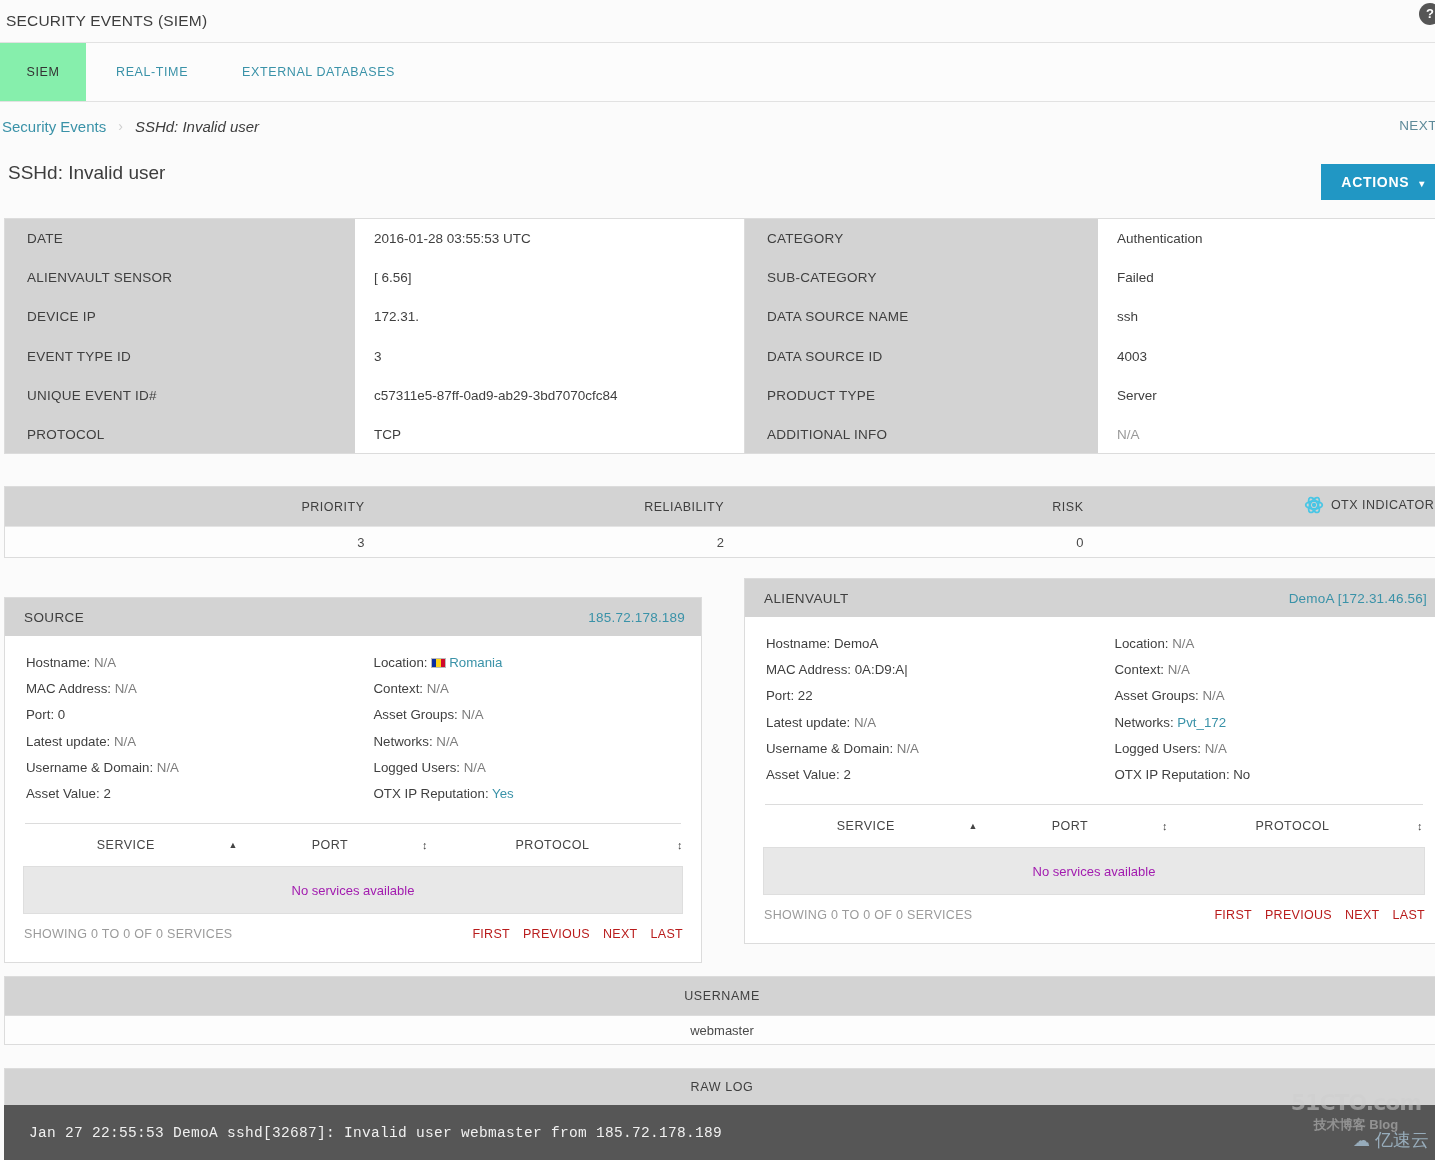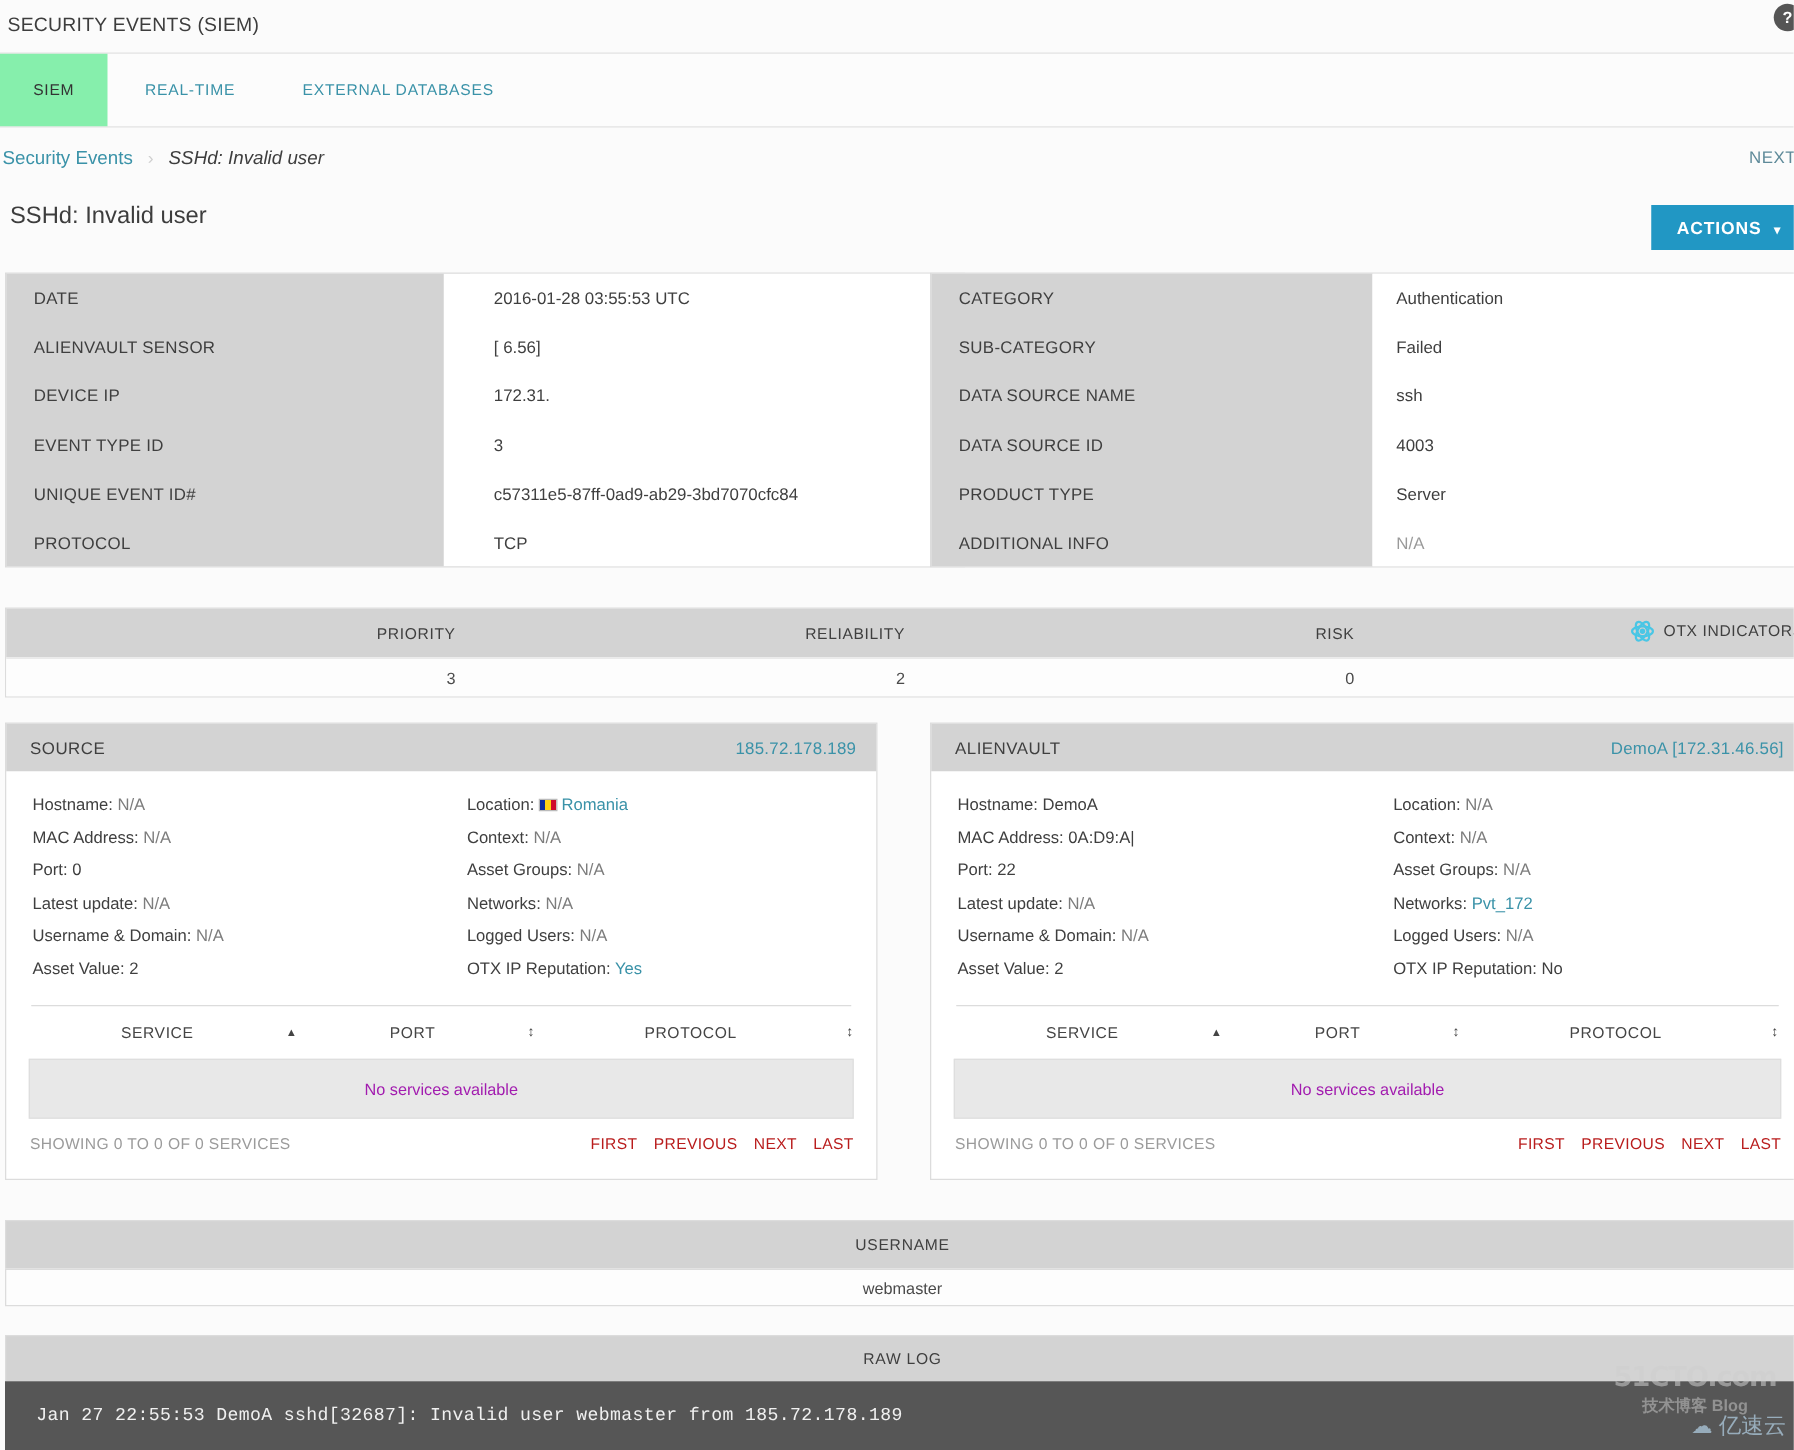--- a/index.html
+++ b/index.html
@@ -64,21 +64,21 @@
     padding:10px 22px 10px 20px; border:none; cursor:pointer; font-weight:bold;
   }
   .caret-down { display:inline-block; margin-left:10px; font-size:10px; }
 
   
   .detail-wrap { position:absolute; left:0; top:218px; width:1435px; }
   .detail-card {
     position:absolute; top:0; background:#fff;
     border:1px solid #dcdcdc; height:236px; display:flex;
   }
-  .detail-left  { left:4px;  width:768px;gap:21px; }
+  .detail-left  { left:4px;  width:768px; }
   .detail-right { left:744px; width:700px; }
   .dt-labels {
     background:#d3d3d3; width:50%; padding:0; flex:none;
   }
   .detail-left .dt-labels { width:350px; }
   .detail-right .dt-labels { width:353px; }
   .dt-values { background:#fff; flex:1; }
   .dt-row {
     height:39.2px; display:flex; align-items:center;
     font-size:13.5px; color:#4a4a4a;
@@ -104,21 +104,21 @@
   }
   .metrics-body .metric-col { font-size:13px; color:#4a4a4a; letter-spacing:0; }
   .metric-col.link { color:#3a92a8; cursor:pointer; }
   .otx-head { display:inline-flex; align-items:center; gap:7px; }
   .otx-icon { width:20px; height:20px; display:inline-block; }
 
   
   .node-card {
     position:absolute; top:578px; background:#fff; border:1px solid #dcdcdc; height:366px;
   }
-  .node-left  { left:4px;  width:698px; }
+  .node-left  { left:4px;  width:698px;margin-top:19px; }
   .node-right { left:744px; width:700px; }
   .node-head {
     height:38px; background:#d3d3d3; display:flex; align-items:center;
     justify-content:space-between; padding:0 16px 0 19px;
   }
   .node-head-title { font-size:13.5px; letter-spacing:.4px; color:#3f3f3f; }
   .node-head-ip { font-size:13.5px; color:#3a92a8; cursor:pointer; letter-spacing:.2px; }
   .node-body { display:flex; padding:14px 0 8px 0; }
   .node-col { flex:1; padding-left:21px; }
   .node-col.right-col { padding-left:20px; }

